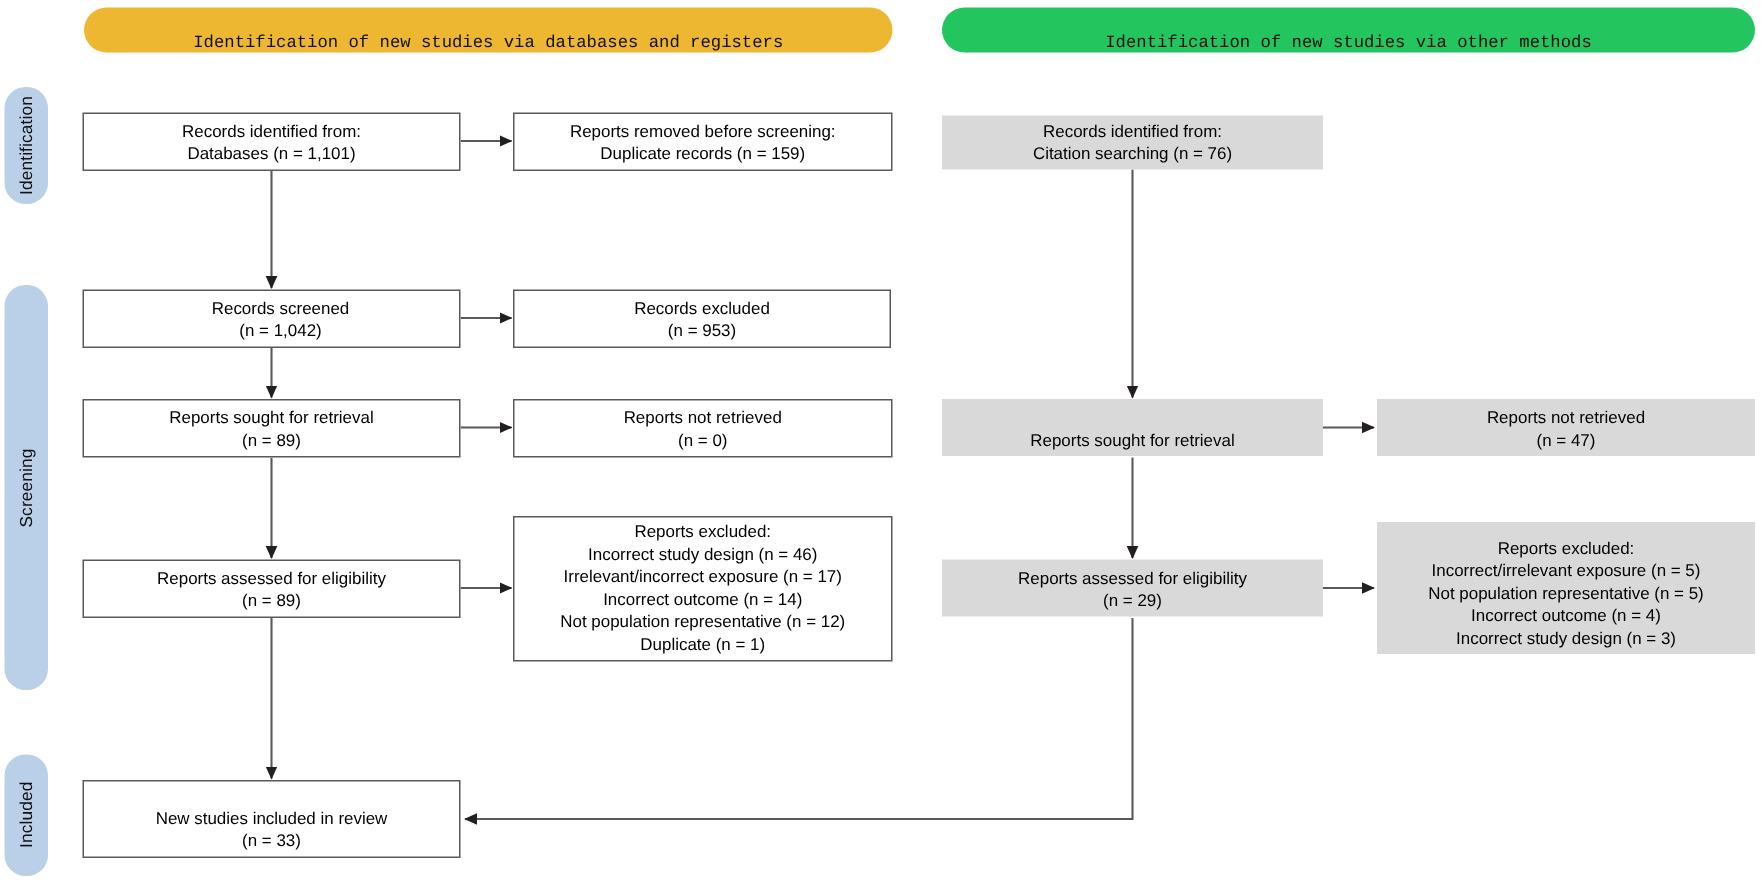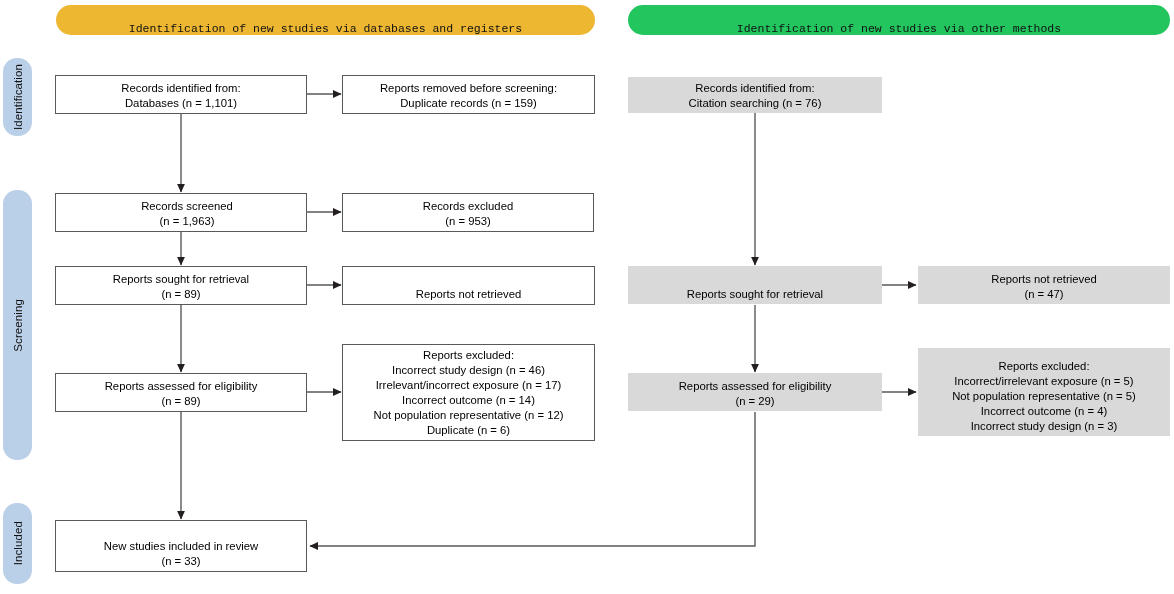--- a/index.html
+++ b/index.html
@@ -85,59 +85,60 @@
   <div class="box white" style="left:342px;top:75px;width:253px;height:39px;">
     <div class="lines">
       <div>Reports removed before screening:</div>
       <div>Duplicate records (n = 159)</div>
     </div>
   </div>
 
   <div class="box white" style="left:55px;top:193px;width:252px;height:39px;padding-left:16px;">
     <div class="lines">
       <div>Records screened</div>
-      <div>(n = 1,963)</div>
+      <div>(n = 1,042)</div>
     </div>
   </div>
 
   <div class="box white" style="left:342px;top:193px;width:252px;height:39px;">
     <div class="lines">
       <div>Records excluded</div>
       <div>(n = 953)</div>
     </div>
   </div>
 
   <div class="box white" style="left:55px;top:266px;width:252px;height:39px;">
     <div class="lines">
       <div>Reports sought for retrieval</div>
       <div>(n = 89)</div>
     </div>
   </div>
 
   <div class="box white" style="left:342px;top:266px;width:253px;height:39px;">
     <div class="lines">
       <div>Reports not retrieved</div>
+      <div>(n = 0)</div>
     </div>
   </div>
 
   <div class="box white" style="left:55px;top:373px;width:252px;height:39px;">
     <div class="lines">
       <div>Reports assessed for eligibility</div>
       <div>(n = 89)</div>
     </div>
   </div>
 
   <div class="box white" style="left:342px;top:344px;width:253px;height:97px;">
     <div class="lines">
       <div>Reports excluded:</div>
       <div>Incorrect study design (n = 46)</div>
       <div>Irrelevant/incorrect exposure (n = 17)</div>
       <div>Incorrect outcome (n = 14)</div>
       <div>Not population representative (n = 12)</div>
-      <div>Duplicate (n = 6)</div>
+      <div>Duplicate (n = 1)</div>
     </div>
   </div>
 
   <div class="box white" style="left:55px;top:520px;width:252px;height:52px;">
     <div class="lines">
       <div>New studies included in review</div>
       <div>(n = 33)</div>
     </div>
   </div>
 

